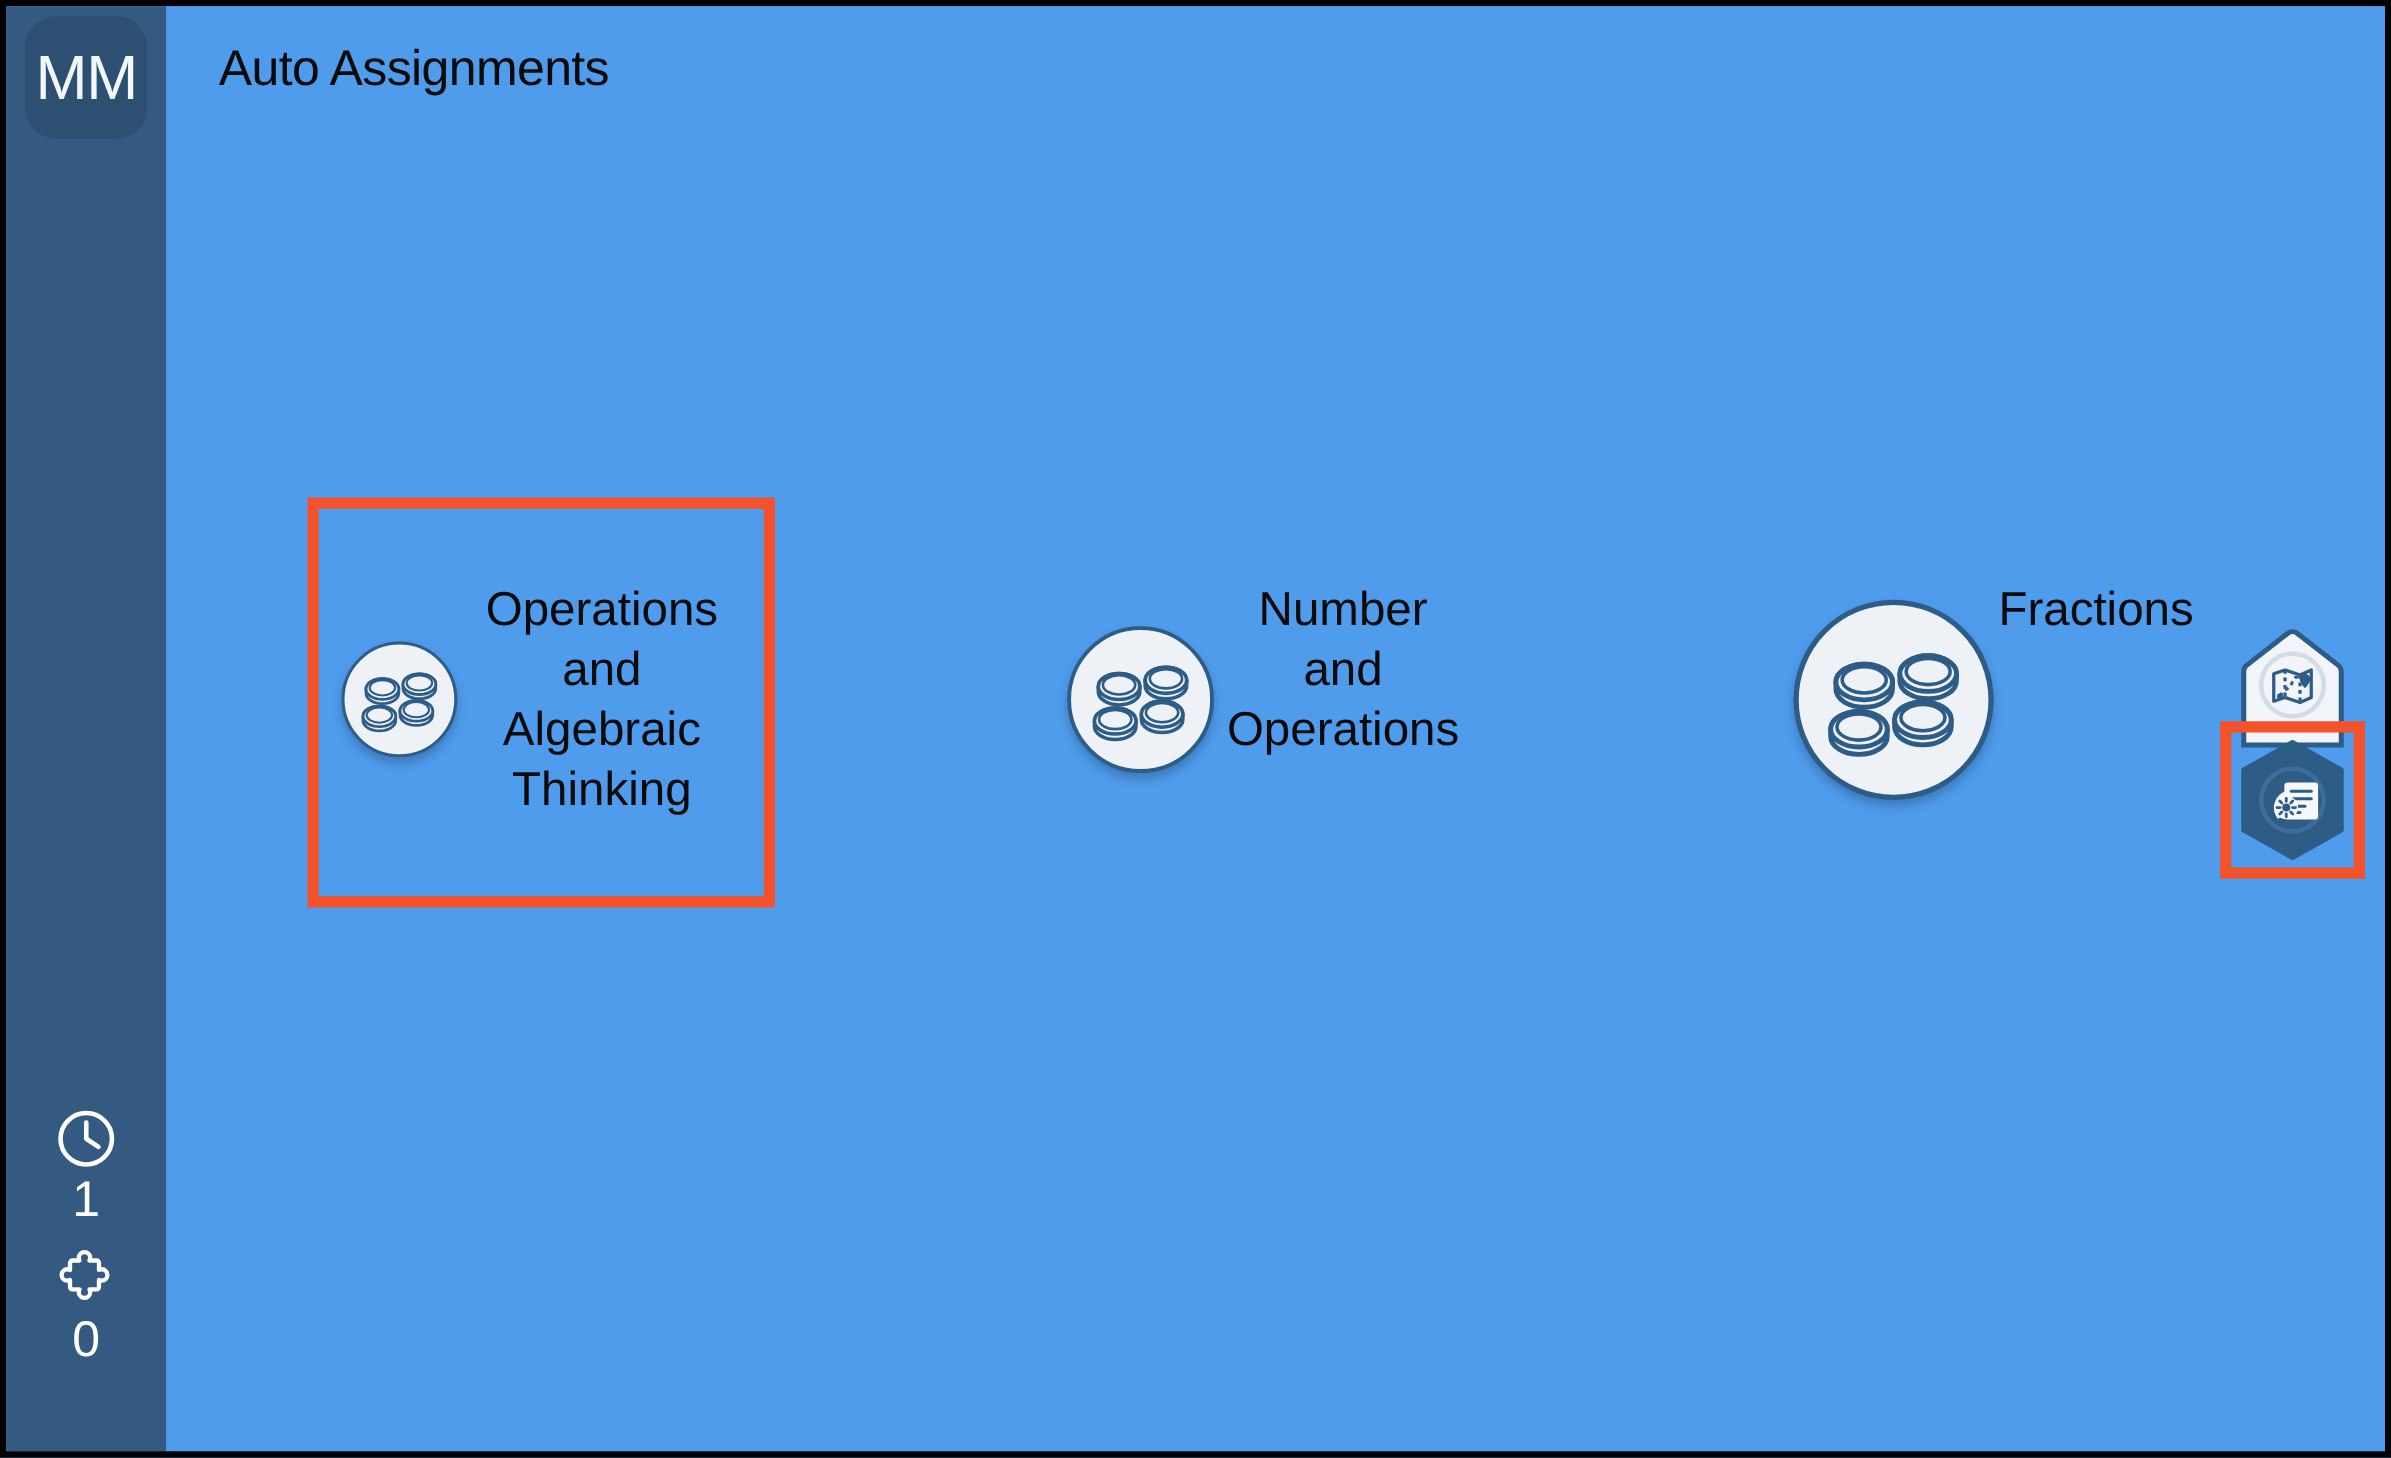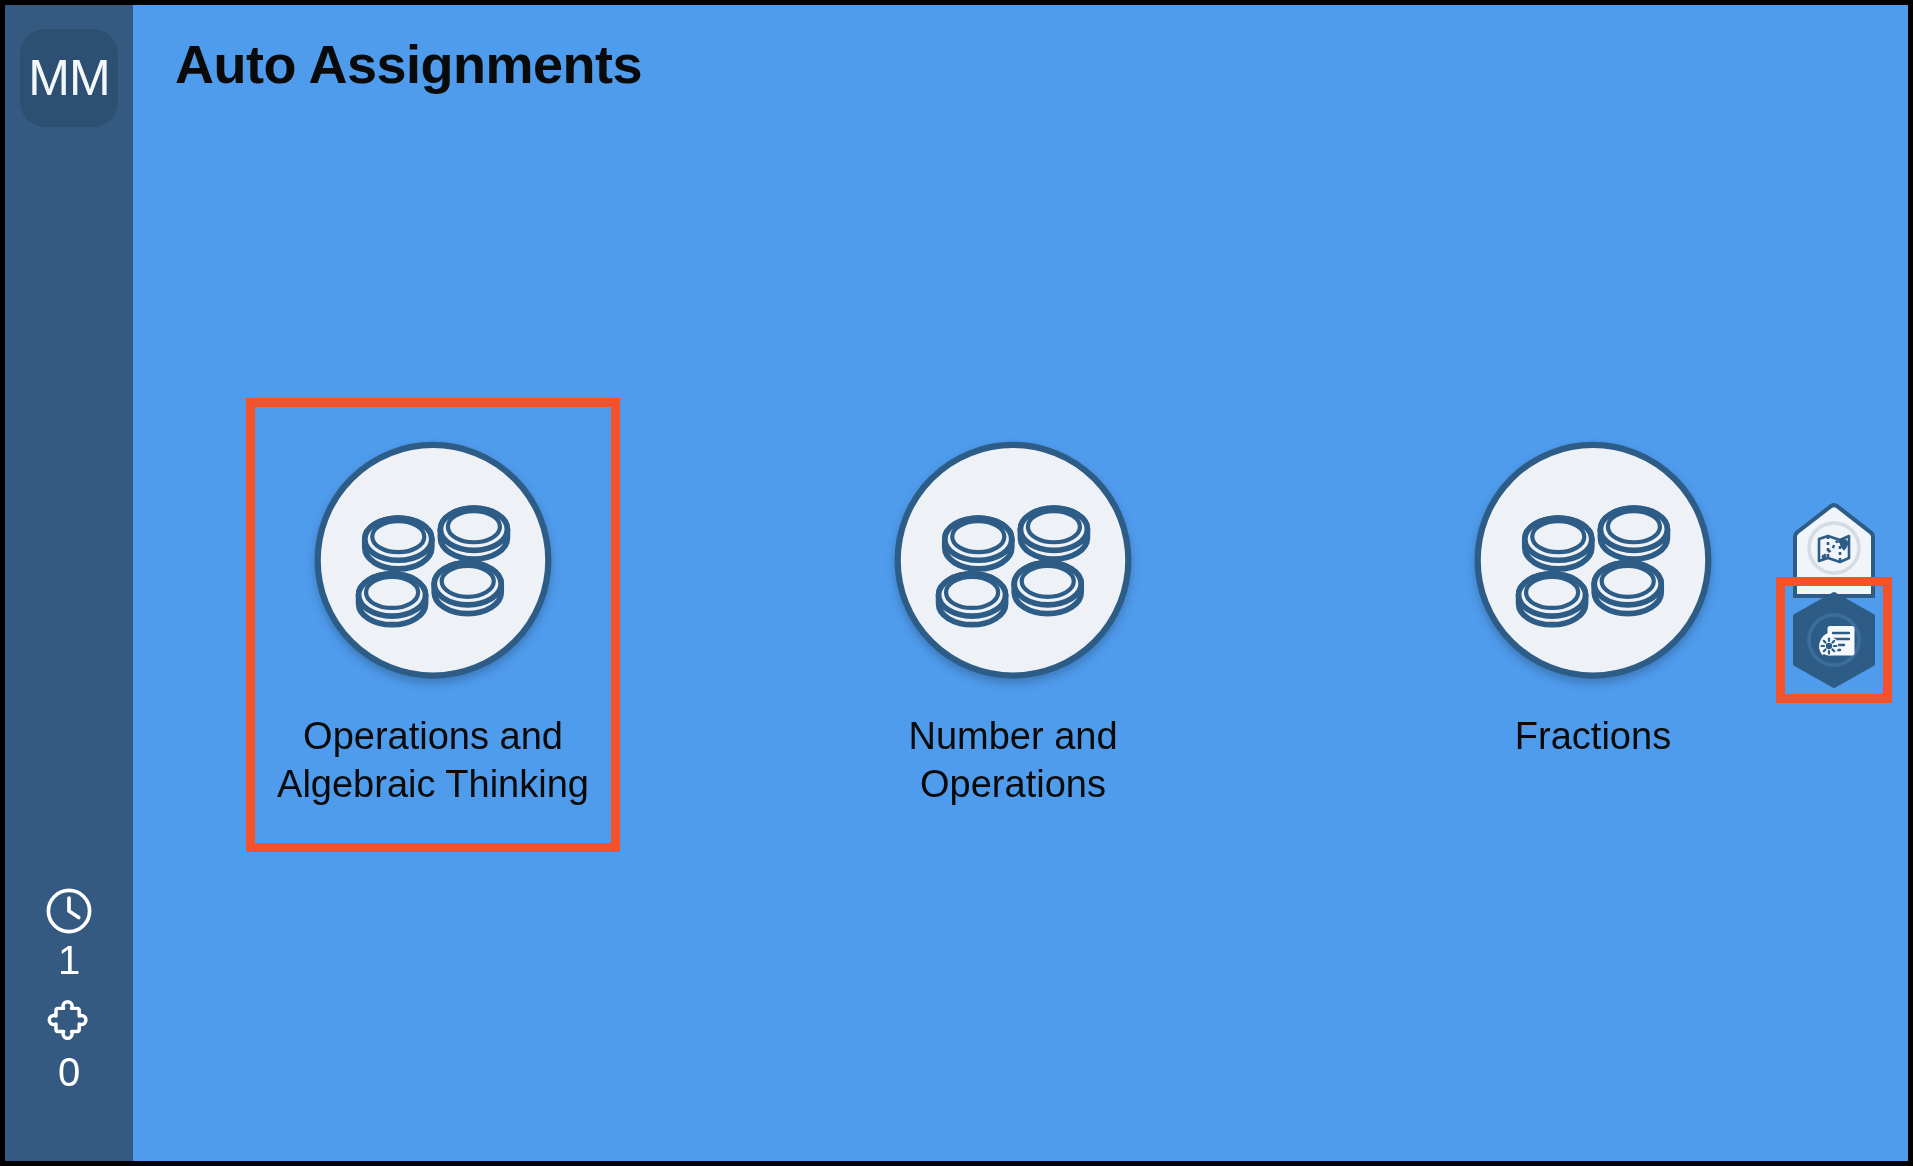--- a/index.html
+++ b/index.html
@@ -29,21 +29,21 @@
     top: 0;
     width: 128px;
     height: 100%;
     background: #355a81;
     display: flex;
     flex-direction: column;
     align-items: center;
   }
 
   .avatar {
-    margin-top: 24px;
+    margin-top: 8px;
     width: 98px;
     height: 98px;
     border-radius: 25px;
     background: #2d4f71;
     display: flex;
     align-items: center;
     justify-content: center;
     color: #f4f7fa;
     font-size: 50px;
     font-weight: 400;
@@ -86,41 +86,40 @@
     top: 0;
     right: 0;
     bottom: 0;
     background: #4f9bec;
   }
 
   .page-title {
     position: absolute;
     left: 42px;
     top: 28px;
-    font-size: 54px;
+    font-size: 40px;
     color: #0a0a0a;
-    font-weight: 700;
+    font-weight: 400;
     letter-spacing: -0.5px;
     white-space: nowrap;
   }
 
   .category-row {
     position: absolute;
     left: 120px;
     top: 400px;
     display: flex;
     align-items: flex-start;
     gap: 220px;
   }
 
   .category-card {
     width: 360px;
     display: flex;
-    flex-direction: column;
-    align-items: center;
+    flex-direction: row;
     padding: 30px 18px 36px 18px;
     position: relative;
   }
 
   .category-card.selected {
     outline: 9px solid #f4522b;
     outline-offset: -2px;
   }
 
   .category-circle {

